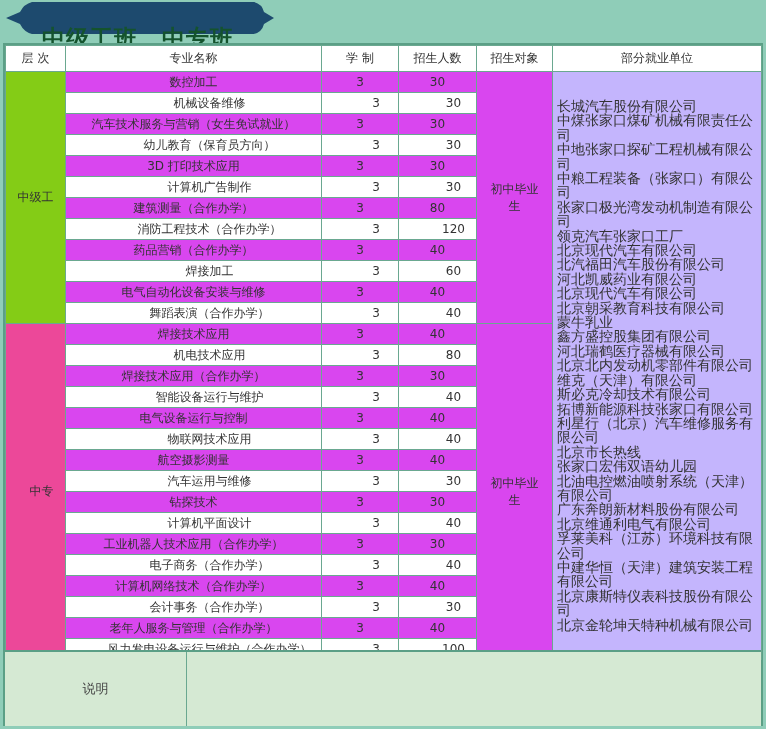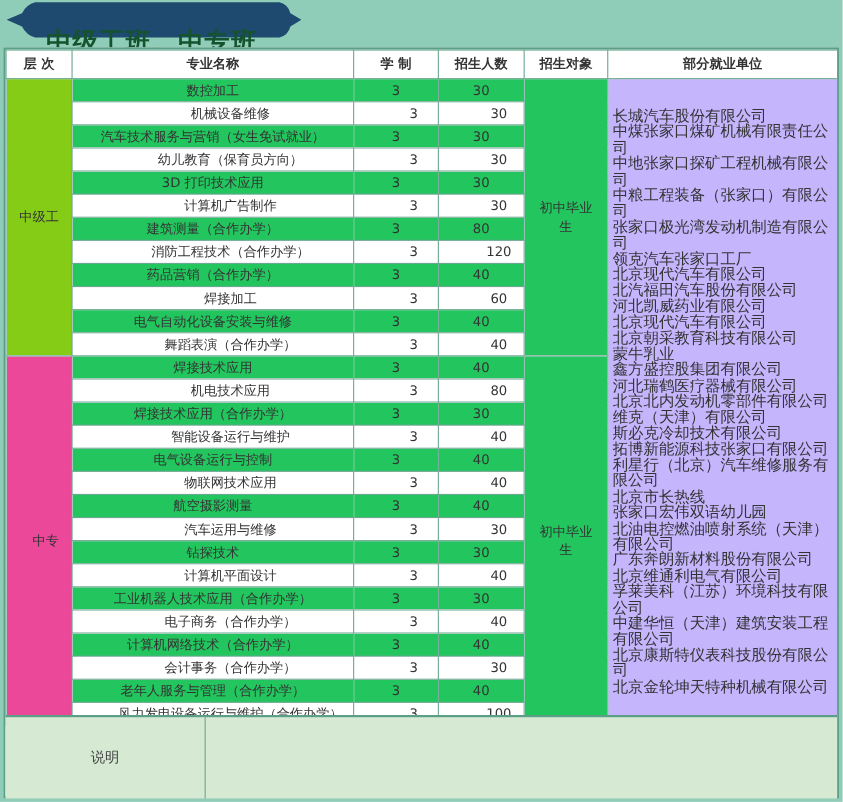--- a/index.html
+++ b/index.html
@@ -25,27 +25,27 @@
   }
   table.grid {
     border-collapse: collapse; width: 756px; table-layout: fixed;
     font-size: 12px;
   }
   table.grid td, table.grid th {
     border: 1px solid #6aa890; padding: 0; text-align: center;
     height: 20px; line-height: 19px; white-space: nowrap; overflow: hidden;
   }
   table.grid th {
-    height: 25px; background: #ffffff; font-weight: bold; color: #333; font-size: 12px;
-  }
-  tr.odd td.c { background: #22c55e; }
+    height: 25px; background: #ffffff; font-weight: normal; color: #333; font-size: 12px;
+  }
+  tr.odd td.c { background: #d946ef; }
   tr.even td.c { background: #ffffff; padding-left: 32px; }
   td.level { background: #84cc16; vertical-align: middle; }
   td.level.zz { background: #ec4899; padding-left: 12px; }
-  td.target { background: #22c55e; white-space: normal !important; line-height: 17px !important; }
+  td.target { background: #d946ef; white-space: normal !important; line-height: 17px !important; }
   td.employers {
     background: #c4b5fd; text-align: left !important; vertical-align: middle;
     white-space: normal !important; line-height: 14.4px !important; font-size: 14px;
     padding: 0 2px 0 4px !important;
   }
   td.employers div { white-space: normal; }
   .notes {
     position: absolute; left: 0; top: 605px; width: 756px; height: 74px;
     border-top: 2px solid #5b9f86; background: #d5e9d3; display: flex;
   }

